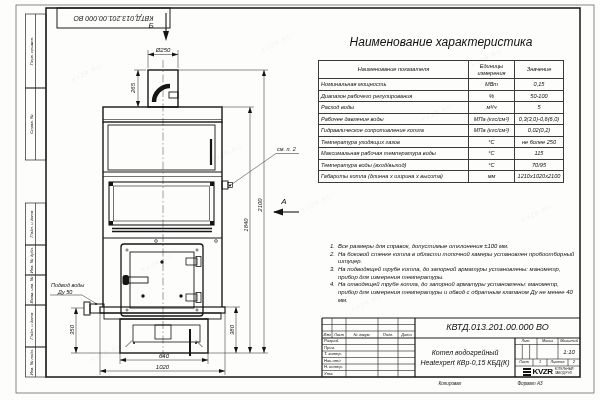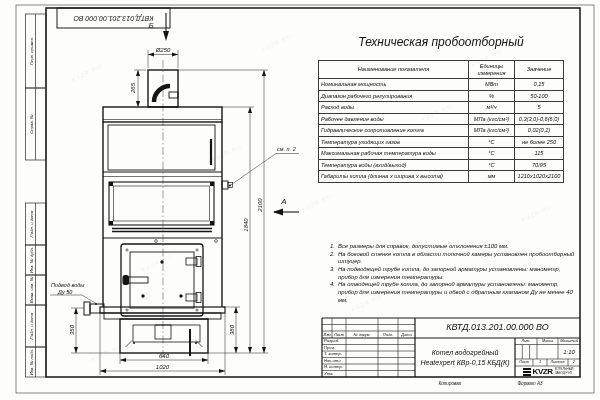--- a/index.html
+++ b/index.html
@@ -263,21 +263,21 @@
         <line x1="522.3" y1="344.5" x2="522.3" y2="359"></line>
         <line x1="529.6" y1="344.5" x2="529.6" y2="359"></line>
         <line x1="533" y1="359" x2="533" y2="366"></line>
         <line x1="547" y1="359" x2="547" y2="366"></line>
         <line x1="568" y1="359" x2="568" y2="366"></line>
       </g>
     </g>
   </svg>
 
   <div class="spec">
-    <div class="spec-title">Техническая пробоотборный</div>
+    <div class="spec-title">Наименование характеристика</div>
     <table class="spec-t">
       <colgroup>
           <col style="width:150px">
           <col style="width:46px">
           <col style="width:49px">
         </colgroup>
       <tbody>
           <tr>
         <th>Наименование показателя</th>
         <th>Единицы измерения</th>

